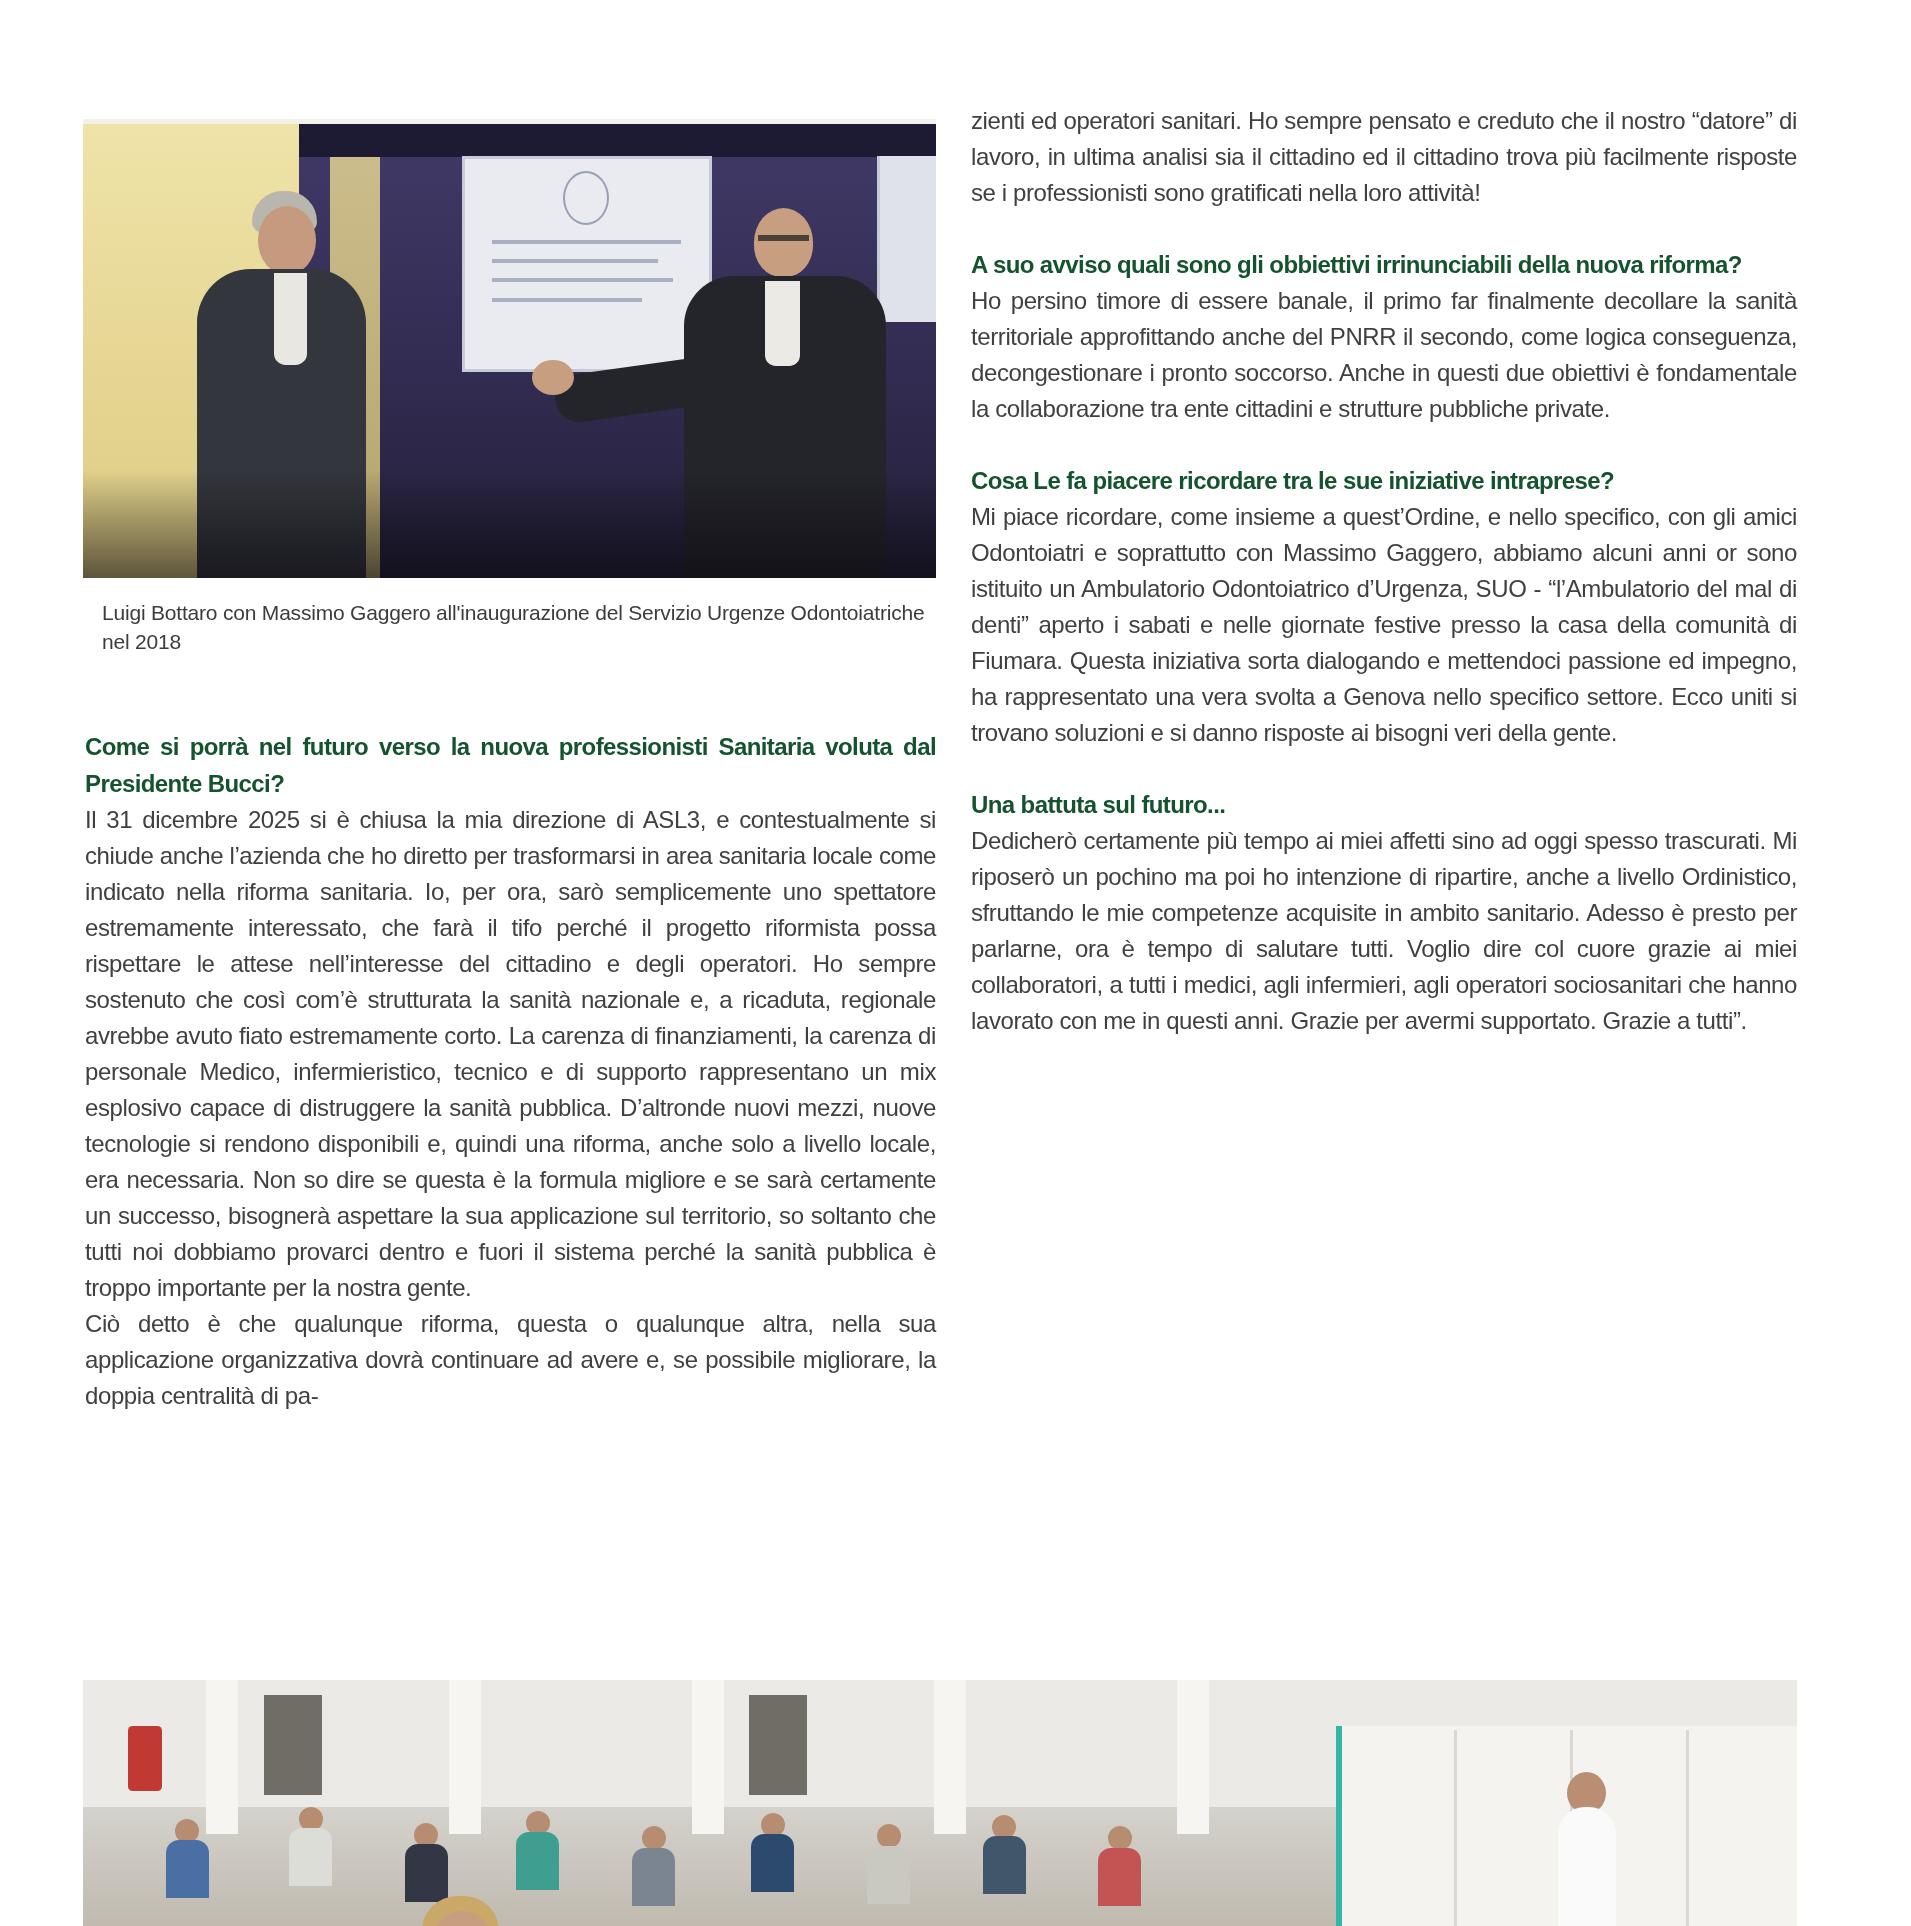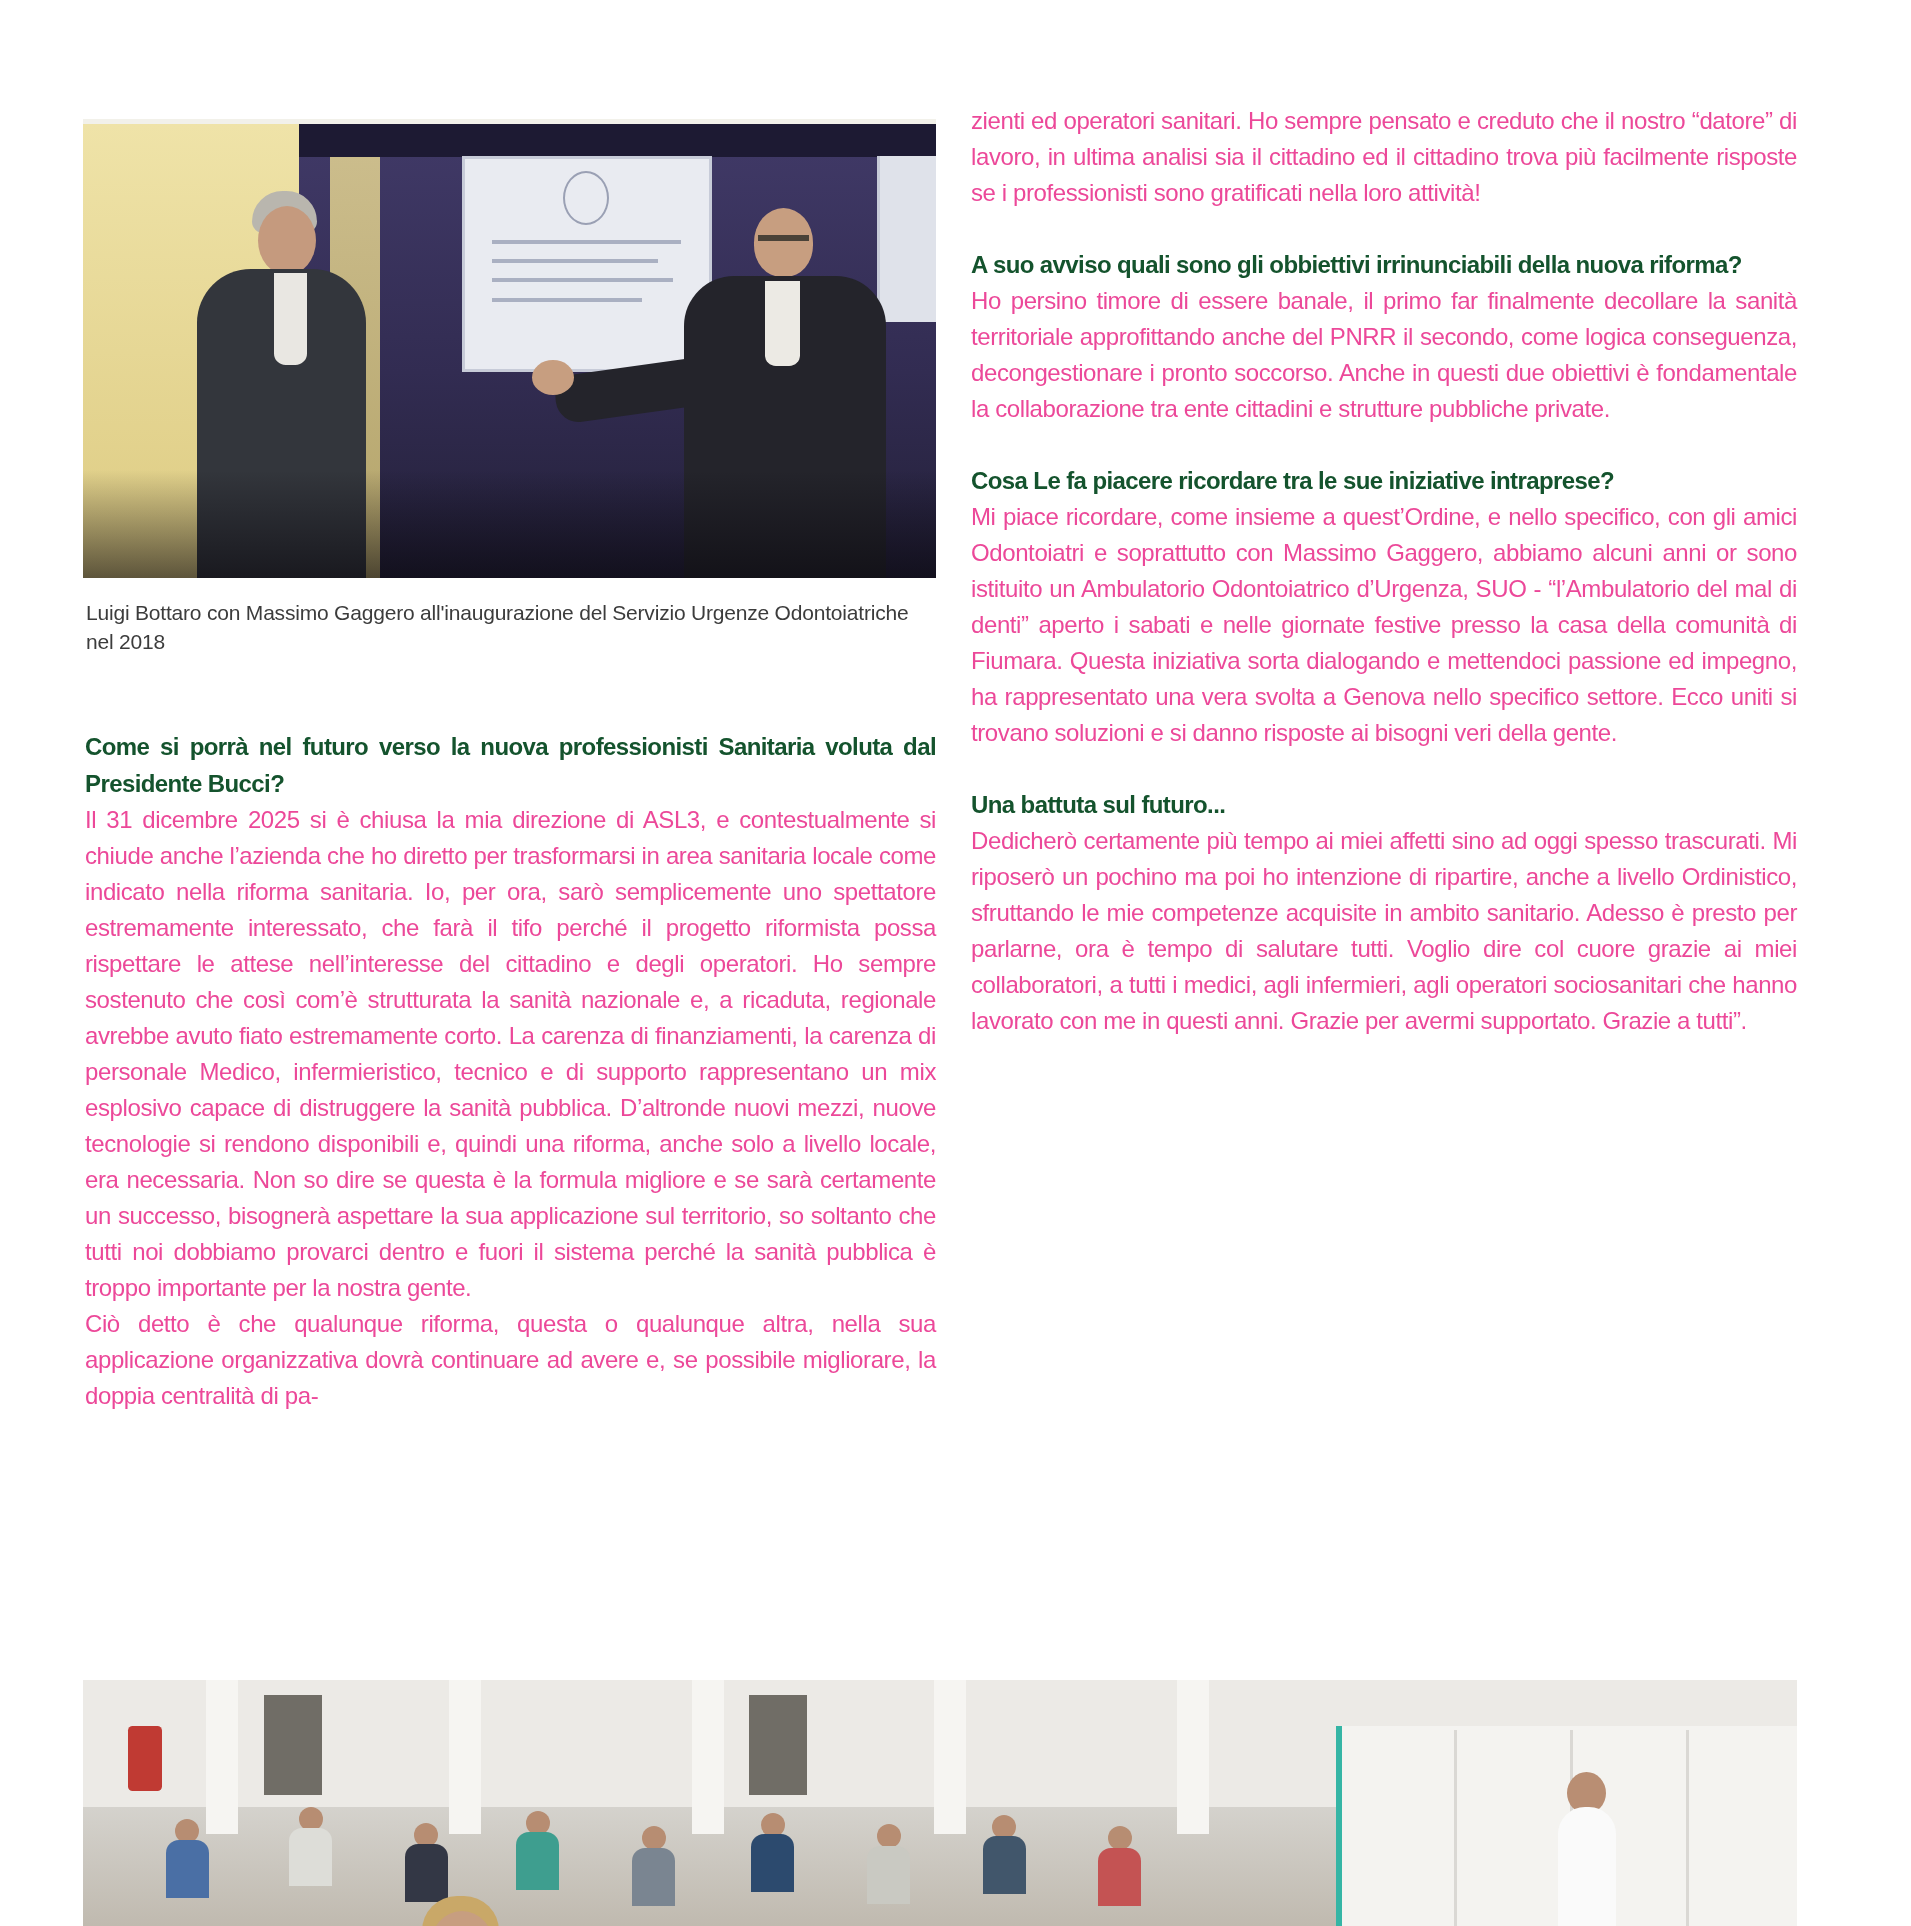--- a/index.html
+++ b/index.html
@@ -11,34 +11,34 @@
     overflow:hidden;
   }
   
   .col{position:absolute;}
   .col-left{left:85px;top:728px;width:851px;}
   .col-right{left:971px;top:103px;width:826px;}
   .body-par{
     margin:0;
     font-size:24px;line-height:36px;
     letter-spacing:-0.4px;
-    color:#ec4899;
+    color:#404040;
     text-align:justify;
     hyphens:auto;-webkit-hyphens:auto;
   }
   .q-head{
     margin:0;
     font-size:24px;line-height:37px;
     font-weight:700;letter-spacing:-0.6px;
     color:#14532d;
     text-align:justify;
   }
   .mt{margin-top:35px;}
   .caption{
-    position:absolute;left:86px;top:599px;width:851px;
+    position:absolute;left:102px;top:599px;width:851px;
     font-size:21px;line-height:28.5px;letter-spacing:-0.2px;
     color:#3c3c3c;text-align:left;
   }
   
   .photo{position:absolute;overflow:hidden;}
   .photo-top{left:83px;top:119px;width:853px;height:459px;background:linear-gradient(180deg,#413a68 0%,#322c52 55%,#232038 100%);}
   .photo-bottom{left:83px;top:1680px;width:1714px;height:736px;background:linear-gradient(180deg,#e5e4e0 0%,#d6d4cf 16%,#bab3a7 38%,#a59c8f 62%,#99917f 100%);}
   .shape{position:absolute;}
   
   .t-topline{left:0;top:0;width:100%;height:5.4px;background:#f2f1ea;}

